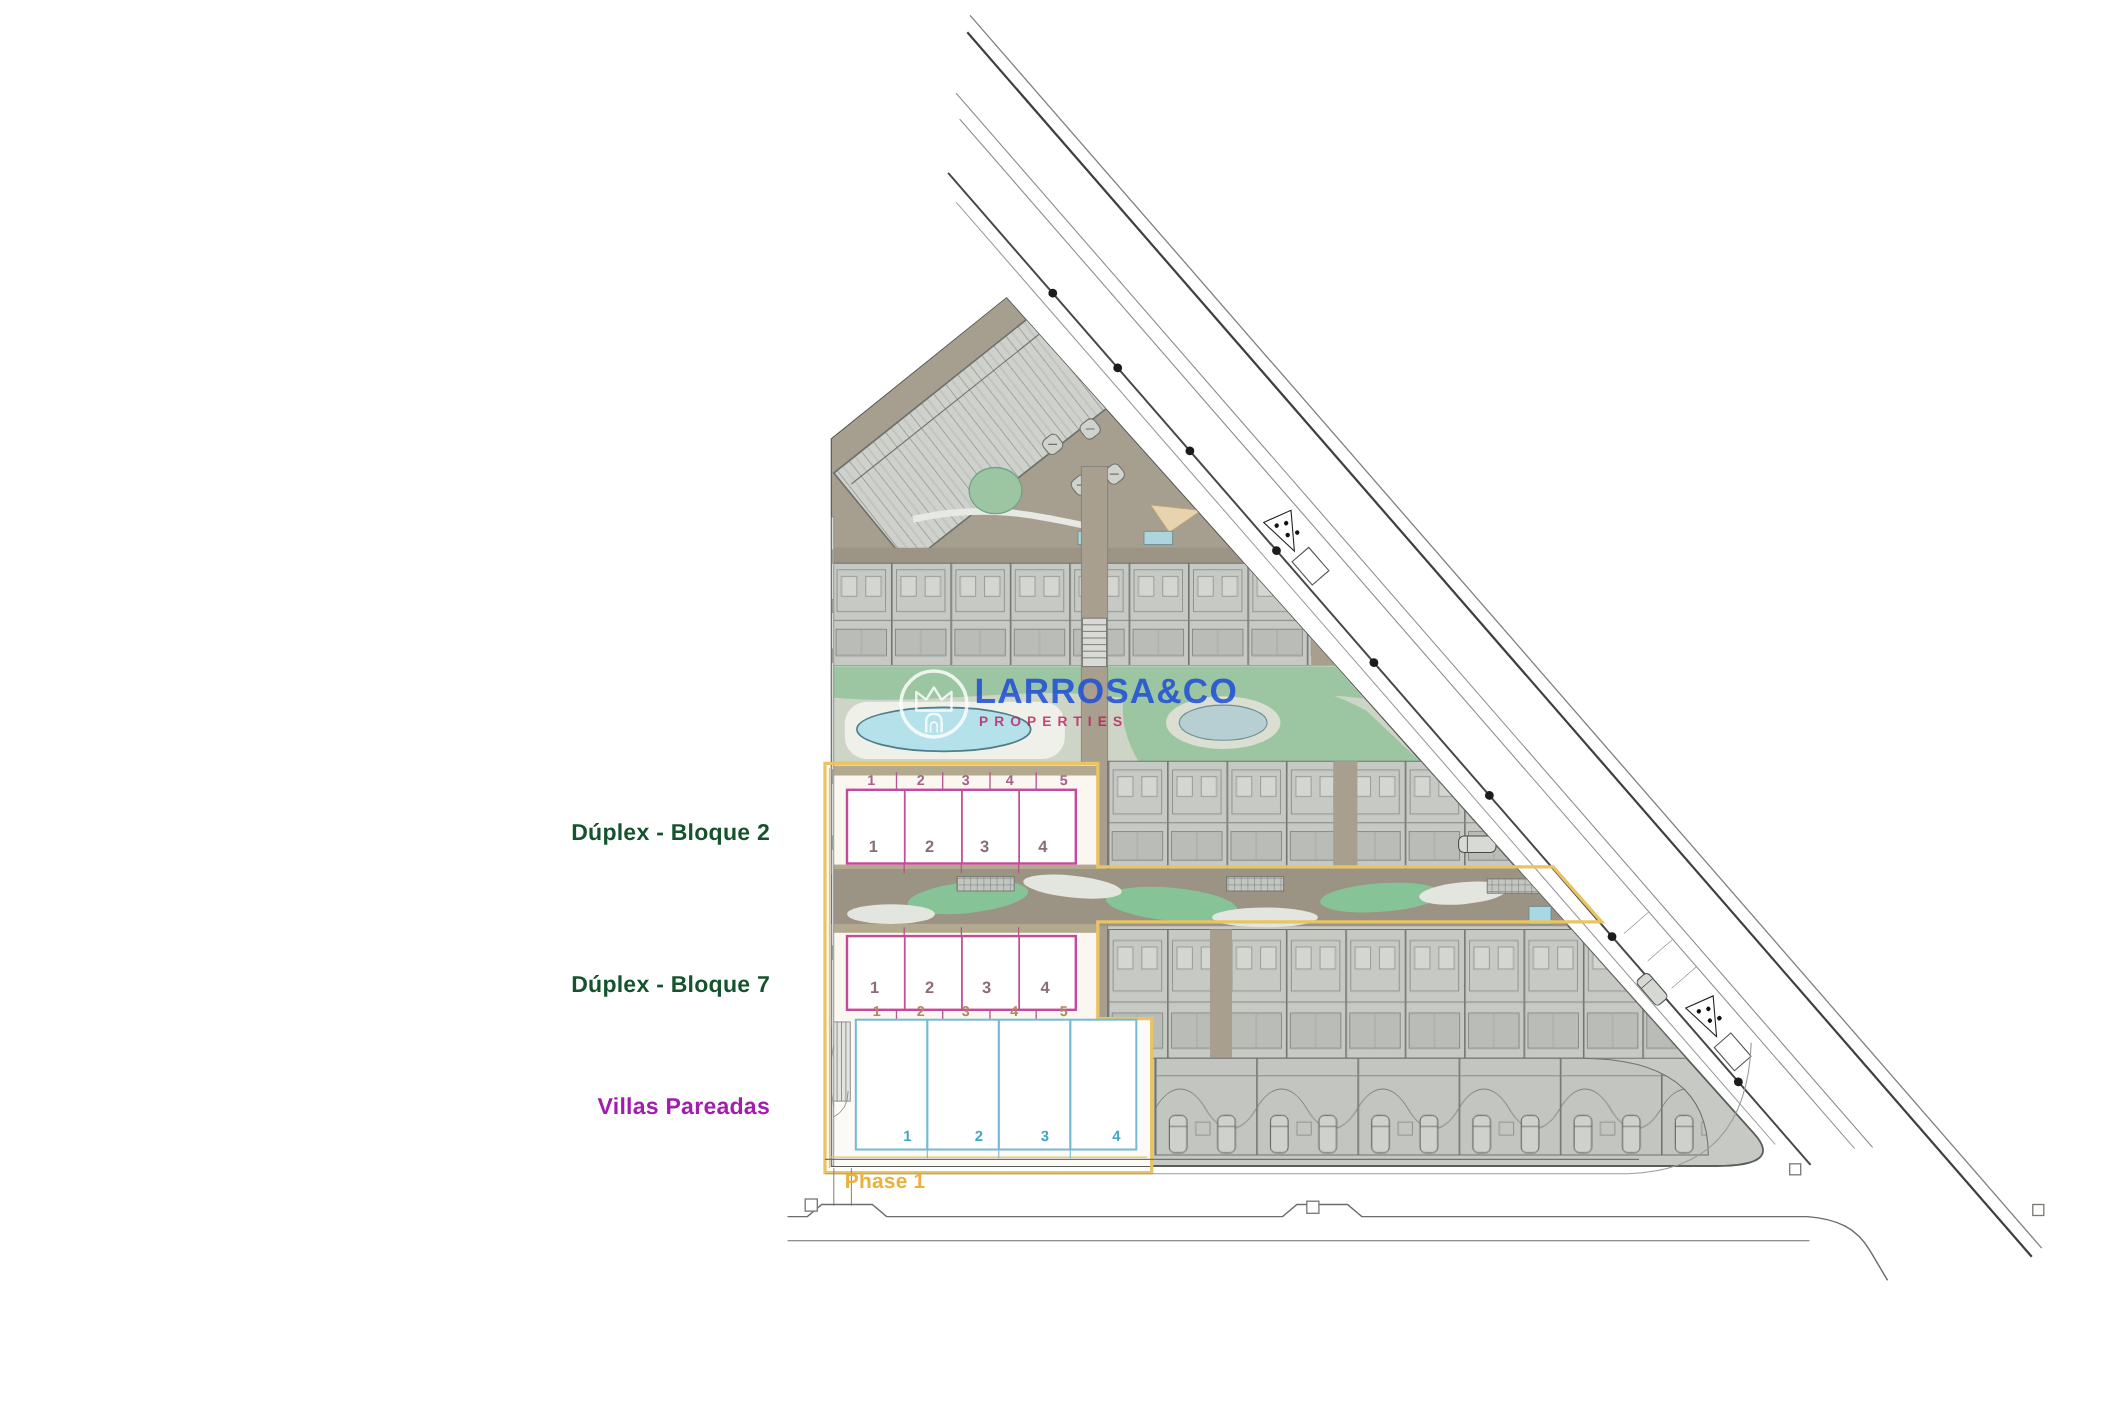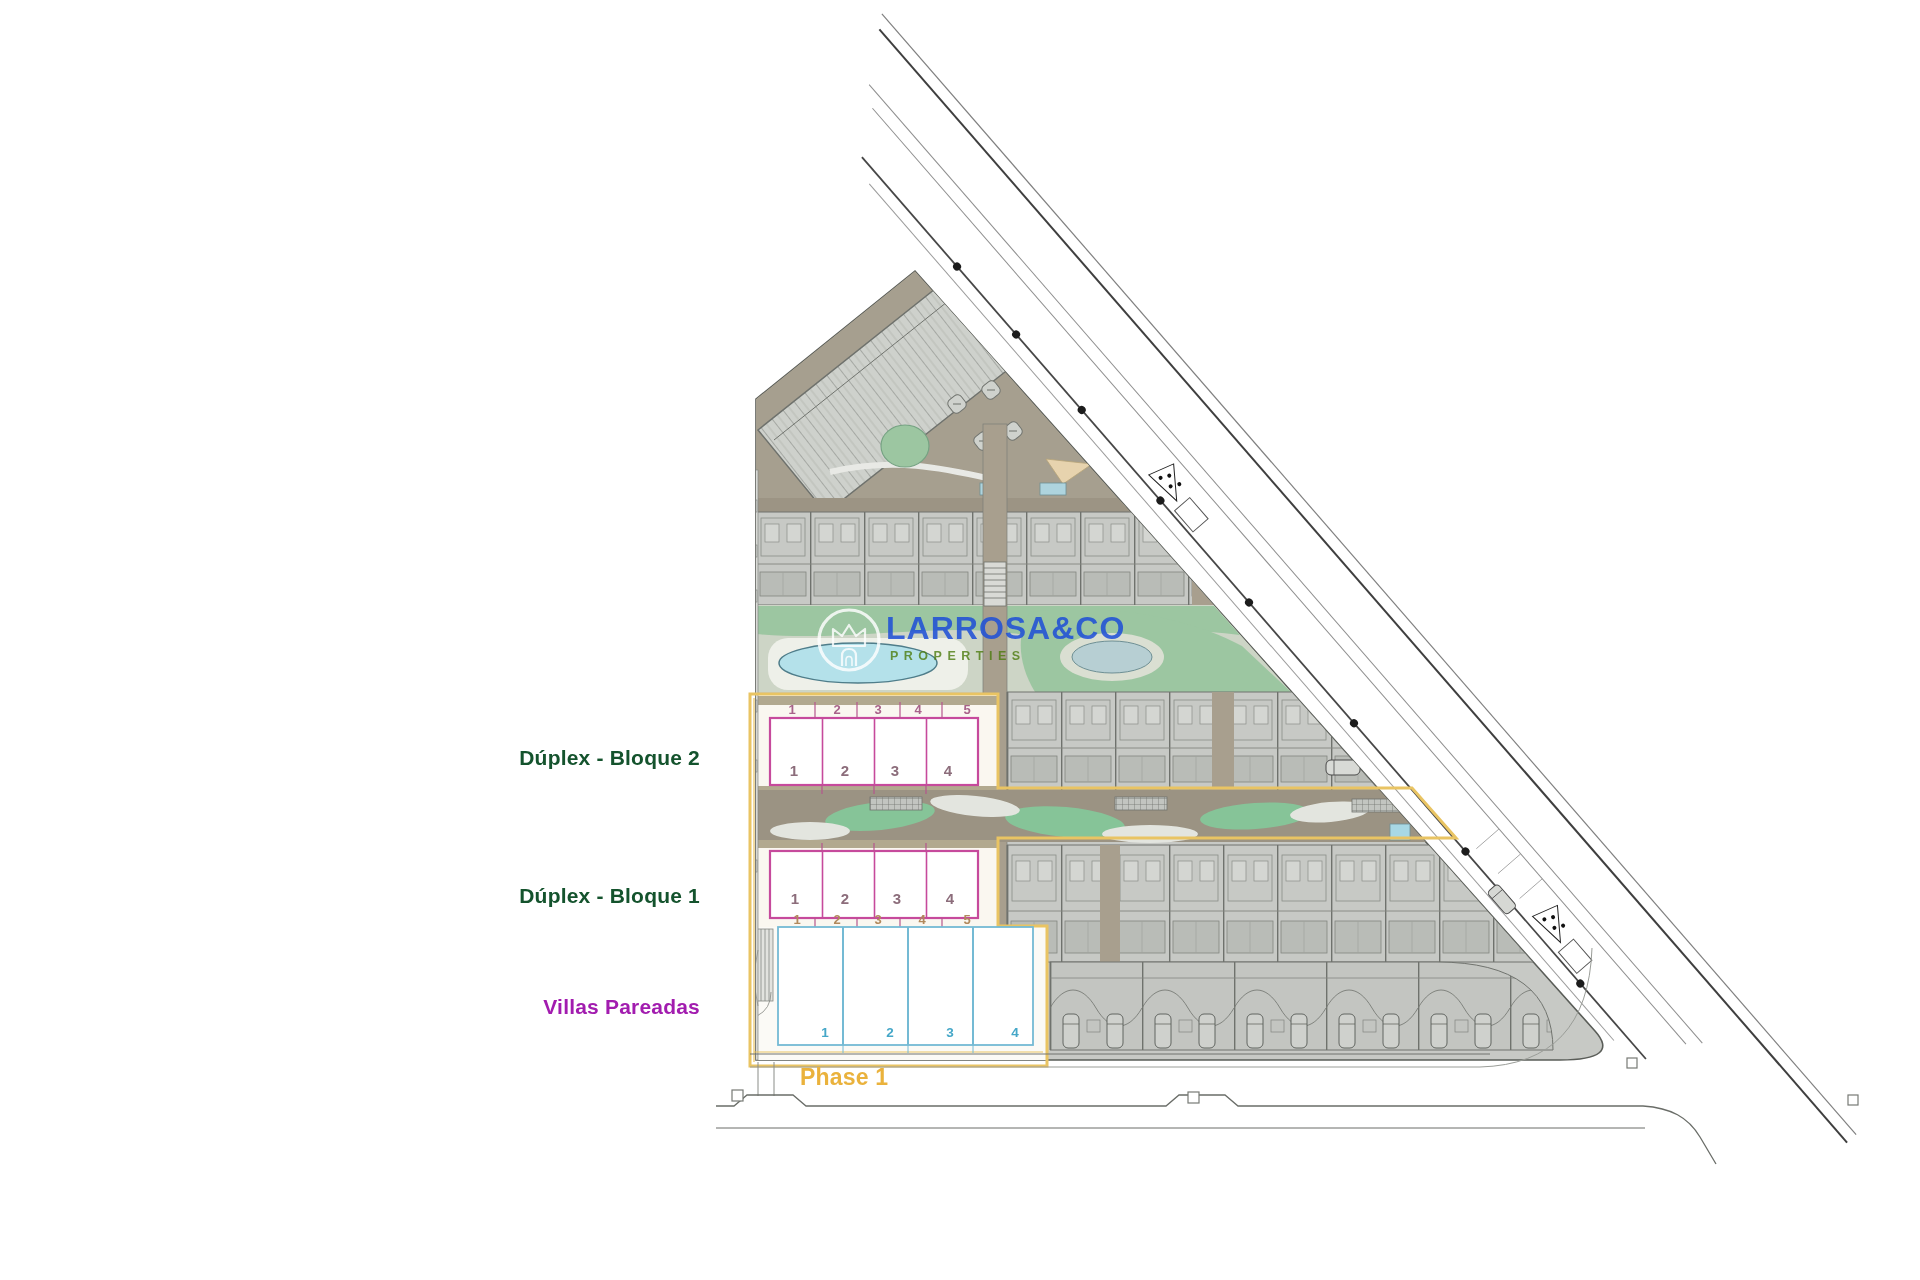--- a/index.html
+++ b/index.html
@@ -3,29 +3,29 @@
 <meta charset="utf-8">
 <style>
   html,body{margin:0;padding:0;background:#ffffff;}
   .stage{position:relative;width:1920px;height:1280px;background:#ffffff;overflow:hidden;
          font-family:"Liberation Sans",sans-serif;}
   .plan-svg{position:absolute;left:0;top:0;}
   .lbl{position:absolute;font-weight:700;letter-spacing:.2px;}
   .lbl-right{width:250px;text-align:right;left:450px;}
   .lbl-duplex{color:#14532d;font-size:21px;}
   .lbl-villas{color:#a21caf;font-size:21px;}
-  .lbl-phase{color:#eab23c;font-size:23px;left:768px;margin-left:32px;}
+  .lbl-phase{color:#eab23c;font-size:19px;left:768px;}
   .num{position:absolute;transform:translateX(-50%);font-weight:700;line-height:1;}
   .num-plot2{color:#a8638a;font-size:13px;}
   .num-unit{color:#8c6d7b;font-size:15px;}
   .num-plot1{color:#b1895c;font-size:13px;}
   .num-villa{color:#45a7c8;font-size:13.5px;}
   .wm-brand{position:absolute;left:886px;top:610px;color:#1d4ed8;opacity:.85;
             font-size:32px;font-weight:700;letter-spacing:1px;}
-  .wm-sub{position:absolute;left:890px;top:649px;color:#4d7c0f;opacity:.8;
+  .wm-sub{position:absolute;left:890px;top:649px;color:#be185d;opacity:.8;
           font-size:12.5px;font-weight:700;letter-spacing:5.5px;}
 </style>
 </head>
 <body>
 
 <div class="stage">
 
 <svg class="plan-svg" width="1920" height="1280" viewBox="0 0 1920 1280">
   <defs>
     <clipPath id="clipSite">
@@ -305,21 +305,21 @@
     <path d="M833,646 v-17 l9,7 7,-11 7,11 9,-7 v17 z" stroke-width="2.2"></path>
     <path d="M842,666 v-10 q0,-7 7,-7 q7,0 7,7 v10" stroke-width="2.2"></path>
     <path d="M846,666 v-6 q0,-3.5 3,-3.5 q3,0 3,3.5 v6" stroke-width="1.6"></path>
   </g>
 </svg>
 
 <div class="wm-brand">LARROSA&amp;CO</div>
 <div class="wm-sub">PROPERTIES</div>
 
 <div class="lbl lbl-right lbl-duplex" style="top:746px">Dúplex - Bloque 2</div>
-<div class="lbl lbl-right lbl-duplex" style="top:884px">Dúplex - Bloque 1</div>
+<div class="lbl lbl-right lbl-duplex" style="top:884px">Dúplex - Bloque 7</div>
 <div class="lbl lbl-right lbl-villas" style="top:995px">Villas Pareadas</div>
 <div class="lbl lbl-phase" style="top:1064px">Phase 1</div>
 
 <span class="num num-plot2" style="left:792px;top:703px">1</span>
 <span class="num num-plot2" style="left:837px;top:703px">2</span>
 <span class="num num-plot2" style="left:878px;top:703px">3</span>
 <span class="num num-plot2" style="left:918px;top:703px">4</span>
 <span class="num num-plot2" style="left:967px;top:703px">5</span>
 
 <span class="num num-unit" style="left:794px;top:763px">1</span>

